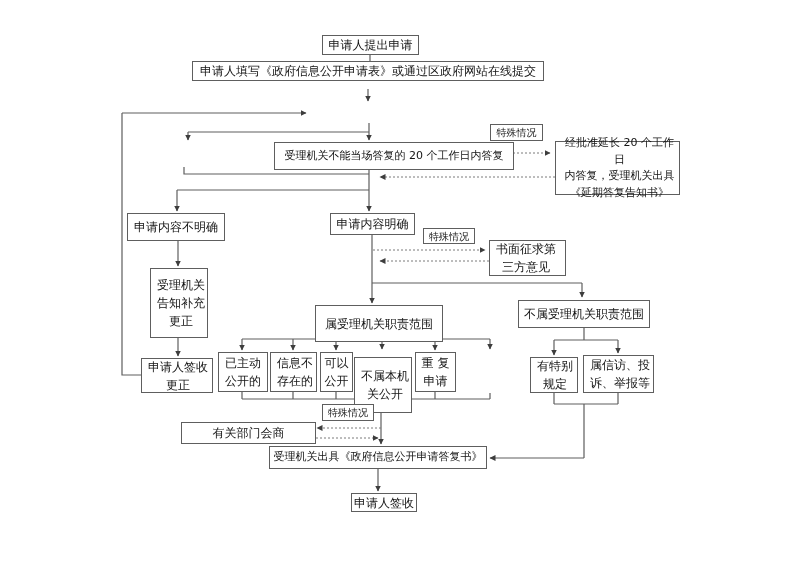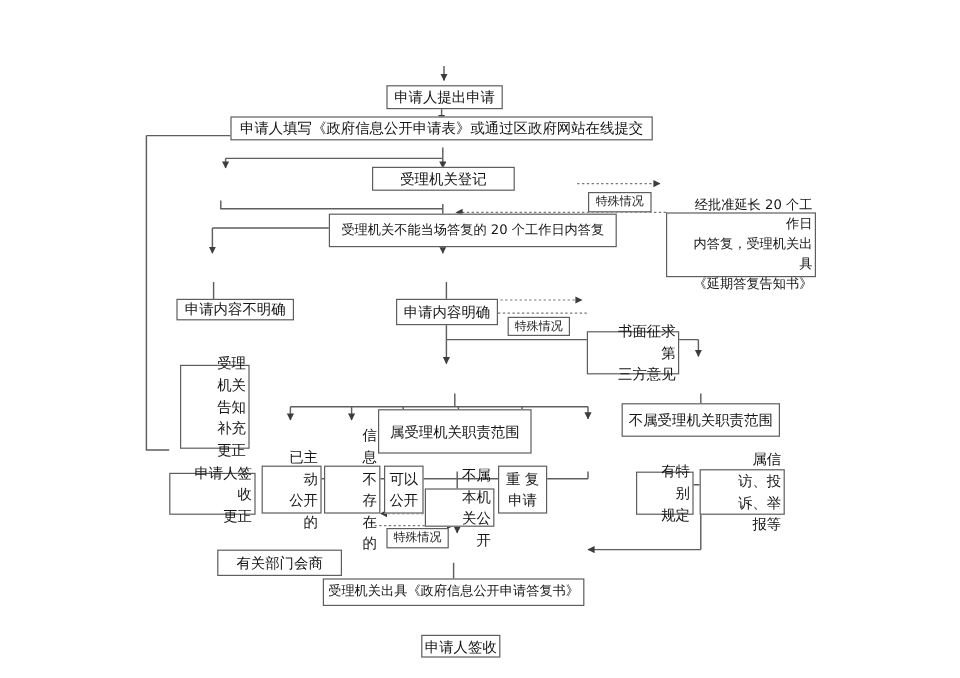--- a/index.html
+++ b/index.html
@@ -1,24 +1,24 @@
 <!DOCTYPE html>
 <html><head>
 <meta charset="utf-8">
 <style>
   html,body{margin:0;padding:0;background:#ffffff;}
   #canvas{position:relative;width:800px;height:565px;background:#ffffff;
           font-family:"DejaVu Sans",sans-serif;color:#141414;overflow:hidden;}
   #wires{position:absolute;left:0;top:0;width:800px;height:565px;}
   .node{position:absolute;box-sizing:border-box;border:1.4px solid #5e5e5e;background:#ffffff;
         display:flex;align-items:center;justify-content:center;text-align:center;
-        font-size:12px;line-height:1.5;margin-top:36px;}
+        font-size:12px;line-height:1.5;}
   .node span{white-space:pre-line;display:block;}
   .thick{border-width:1.9px;}
-  .left{justify-content:flex-start;text-align:right;padding-left:20px;padding-right:2px;}
+  .left{justify-content:flex-start;text-align:center;padding-left:6px;padding-right:2px;}
   .small{font-size:10px;line-height:1.3;font-family:Liberation Serif, serif;}
   .fs11{font-size:11px;}
 </style>
 </head>
 <body>
 
 <div id="canvas">
 
   <svg id="wires" width="800" height="565" viewBox="0 0 800 565">
     <defs>
@@ -72,37 +72,34 @@
       <path d="M312,438 H378"></path>
     </g>
   </svg>
 
   <div class="node" style="left:322px;top:35px;width:97px;height:20px">
       <span>申请人提出申请</span>
     </div>
   <div class="node" style="left:192px;top:61px;width:352px;height:20px">
       <span>申请人填写《政府信息公开申请表》或通过区政府网站在线提交</span>
     </div>
-  <div class="node" style="left:310px;top:103px;width:119px;height:20px">
-      <span>受理机关登记</span>
-    </div>
 
   <div class="node thick fs11" style="left:274px;top:142px;width:240px;height:28px">
       <span>受理机关不能当场答复的 20 个工作日内答复</span>
     </div>
   <div class="node small" style="left:490px;top:124px;width:53px;height:17px">
       <span>特殊情况</span>
     </div>
   <div class="node thick fs11 left" style="left:555px;top:141px;width:125px;height:54px">
       <span>经批准延长 20 个工作日
 内答复，受理机关出具
 《延期答复告知书》</span>
     </div>
 
-  <div class="node" style="left:147px;top:213px;width:98px;height:18px">
+  <div class="node" style="left:127px;top:213px;width:98px;height:28px">
       <span>申请内容不明确</span>
     </div>
   <div class="node" style="left:330px;top:213px;width:85px;height:22px">
       <span>申请内容明确</span>
     </div>
   <div class="node small" style="left:423px;top:228px;width:52px;height:16px">
       <span>特殊情况</span>
     </div>
   <div class="node thick left" style="left:489px;top:240px;width:77px;height:36px">
       <span>书面征求第
@@ -131,42 +128,42 @@
 公开的</span>
     </div>
   <div class="node left" style="left:270px;top:352px;width:47px;height:40px">
       <span>信息不
 存在的</span>
     </div>
   <div class="node" style="left:320px;top:352px;width:33px;height:40px">
       <span>可以
 公开</span>
     </div>
-  <div class="node thick left" style="left:354px;top:371px;width:58px;height:32px">
+  <div class="node thick left" style="left:354px;top:357px;width:58px;height:56px">
       <span>不属本机
 关公开</span>
     </div>
   <div class="node" style="left:415px;top:352px;width:41px;height:40px">
       <span>重 复
 申请</span>
     </div>
 
   <div class="node left" style="left:530px;top:357px;width:48px;height:36px">
       <span>有特别
 规定</span>
     </div>
   <div class="node left" style="left:583px;top:355px;width:71px;height:38px">
       <span>属信访、投
 诉、举报等</span>
     </div>
 
   <div class="node small" style="left:322px;top:404px;width:52px;height:17px">
       <span>特殊情况</span>
     </div>
-  <div class="node thick" style="left:181px;top:422px;width:104px;height:22px">
+  <div class="node thick" style="left:181px;top:422px;width:135px;height:22px">
       <span>有关部门会商</span>
     </div>
 
   <div class="node thick fs11" style="left:269px;top:446px;width:218px;height:23px">
       <span>受理机关出具《政府信息公开申请答复书》</span>
     </div>
   <div class="node" style="left:351px;top:493px;width:66px;height:19px">
       <span>申请人签收</span>
     </div>
 

